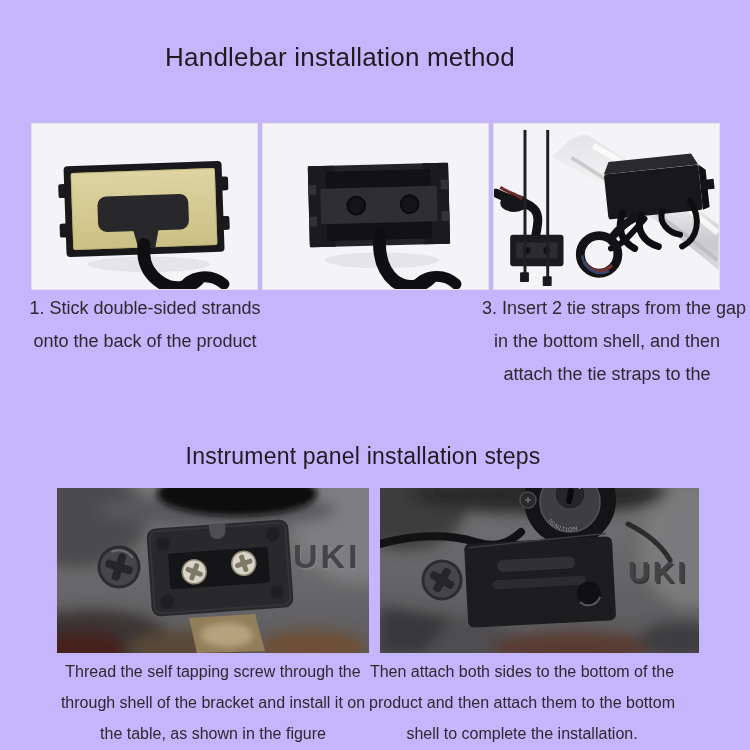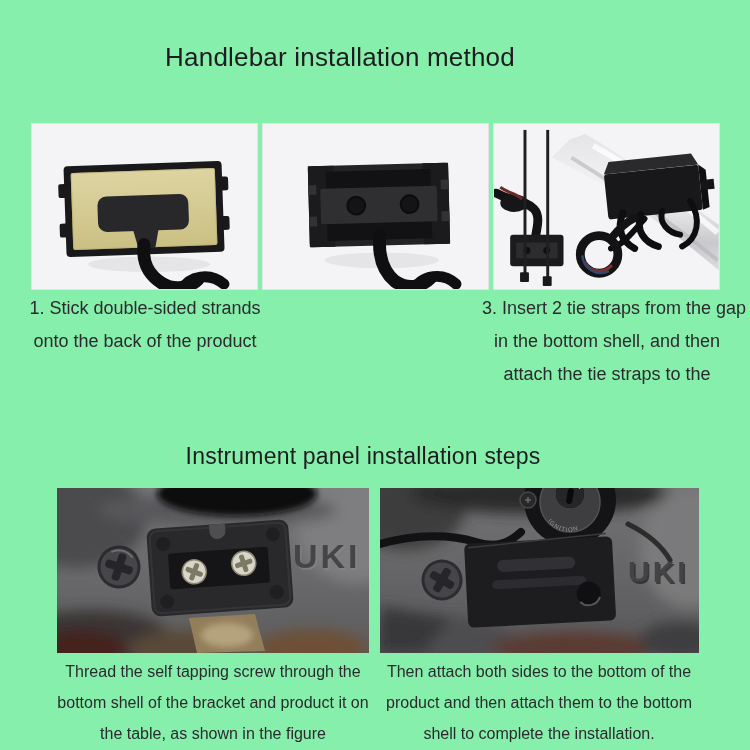--- a/index.html
+++ b/index.html
@@ -1,18 +1,18 @@
 <!DOCTYPE html>
 <html><head>
 <meta charset="utf-8">
 <style>
   * { margin:0; padding:0; box-sizing:border-box; }
   html,body { background:#fff; }
   body { font-family:"Liberation Sans", sans-serif; }
-  .page { position:relative; width:750px; height:750px; background:#86efac; overflow:hidden; }
+  .page { position:relative; width:750px; height:750px; background:#c4b5fd; overflow:hidden; }
 
   .section-title { position:absolute; width:750px; text-align:center; color:#1d1d1f; letter-spacing:0.2px; }
   #title1 { top:42px; left:-35px; font-size:26px; font-weight:500; }
   #title2 { top:443px; left:-12px; font-size:23px; font-weight:500; }
 
   .step-frame { position:absolute; top:123px; width:227px; height:167px;
     background:#f4f4f6; border:1px solid #e3e3e6; overflow:hidden; }
   #frame1 { left:31px; } #frame2 { left:262px; } #frame3 { left:493px; }
   .step-frame svg { display:block; width:100%; height:100%; }
 
@@ -22,21 +22,21 @@
   .cap-row1 .line { line-height:33px; }
   #cap1 { left:20px; } #cap2 { left:251px; } #cap3 { left:482px; }
 
   .photo { position:absolute; top:488px; height:165px; overflow:hidden; }
   #photo4 { left:57px;  width:312px; }
   #photo5 { left:380px; width:319px; }
   .photo svg { display:block; width:100%; height:100%; }
 
   .cap-row2 { top:656px; width:330px; font-size:16px; }
   .cap-row2 .line { line-height:31px; }
-  #cap4 { left:48px; } #cap5 { left:374px; }
+  #cap4 { left:48px; } #cap5 { left:357px; }
 
   svg text { font-family:"Liberation Sans", sans-serif; }
   .emboss { font-weight:700; letter-spacing:3px; }
 </style>
 </head>
 <body>
 
 <div class="page">
 
   <div class="section-title" id="title1">Handlebar installation method</div>
@@ -271,21 +271,21 @@
         <rect x="118" y="70" width="78" height="12" rx="6" fill="#34343a" opacity="0.85"></rect>
         <rect x="112" y="90" width="94" height="9" rx="4.5" fill="#2e2e34" opacity="0.85"></rect>
         <circle cx="208" cy="108" r="12" fill="#101012"></circle>
         <path d="M199,116 A12,12 0 0 0 219,112" stroke="#55555a" stroke-width="2" fill="none"></path>
       </g>
     </svg>
   </div>
 
   <div class="caption cap-row2" id="cap4">
     <div class="line">Thread the self tapping screw through the</div>
-    <div class="line">bottom shell of the bracket and product it on</div>
+    <div class="line">through shell of the bracket and install it on</div>
     <div class="line">the table, as shown in the figure</div>
   </div>
   <div class="caption cap-row2" id="cap5">
     <div class="line">Then attach both sides to the bottom of the</div>
     <div class="line">product and then attach them to the bottom</div>
     <div class="line">shell to complete the installation.</div>
   </div>
 
 </div>
 

